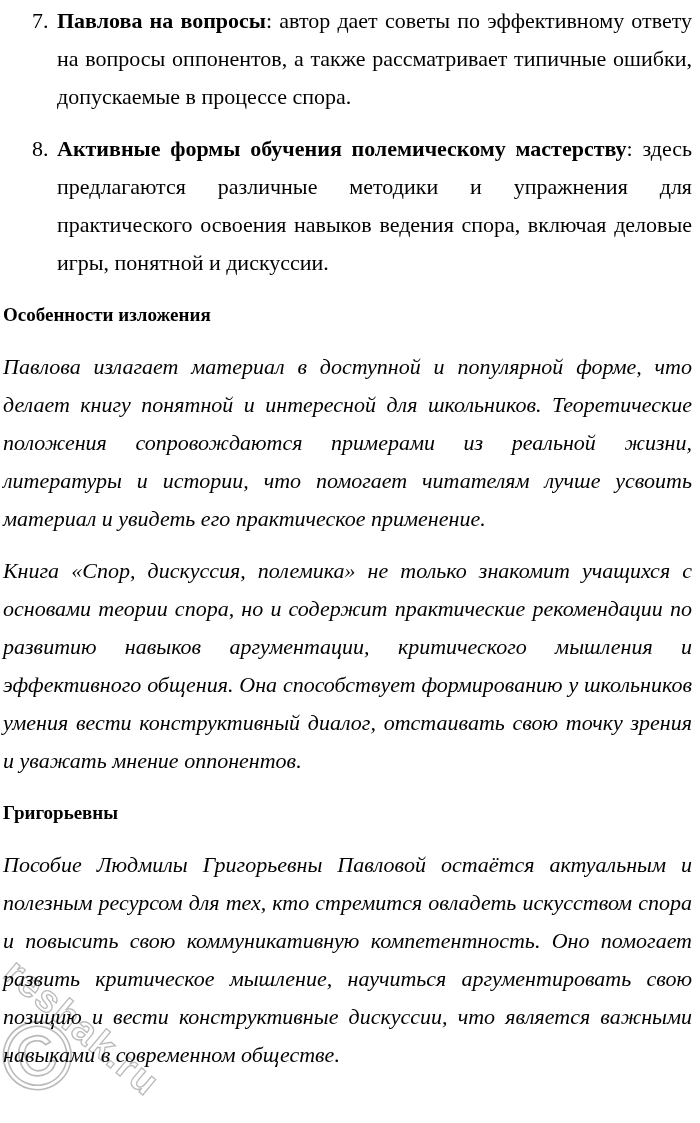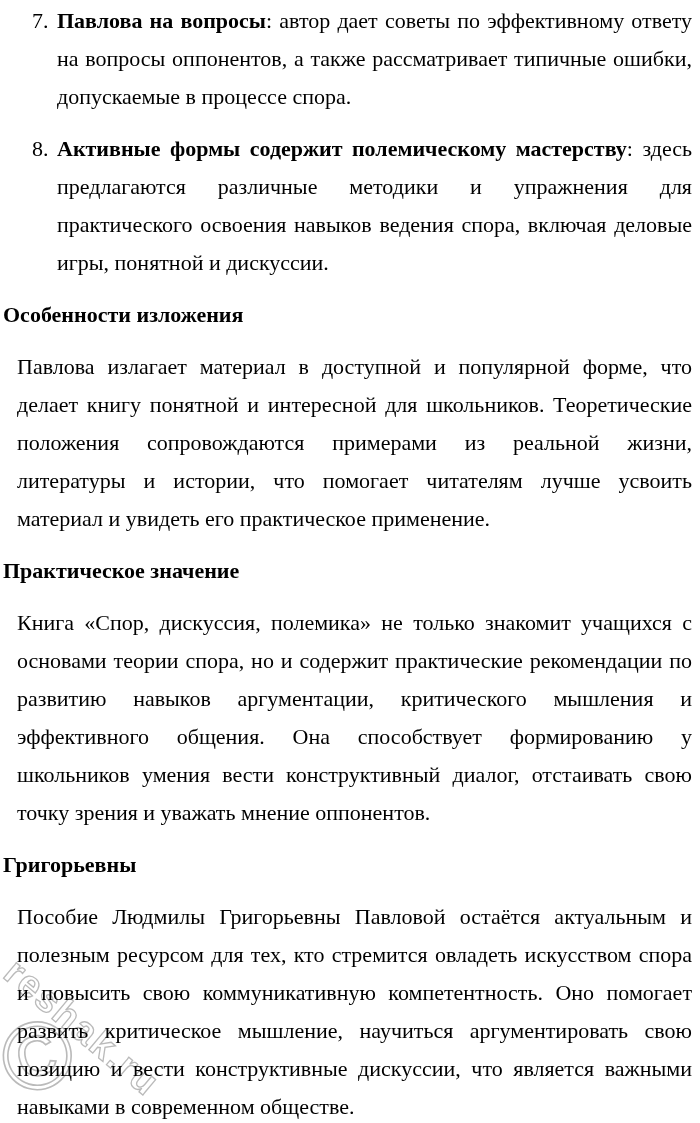--- a/index.html
+++ b/index.html
@@ -34,30 +34,31 @@
   .itext {
     flex: 1 1 auto;
     text-align: justify;
     text-align-last: left;
     hyphens: none;
   }
   .lead {
     font-weight: bold;
   }
   h2.heading {
-    font-size: 22px;
+    font-size: 19px;
     line-height: 38px;
     font-weight: bold;
     margin: 0 0 14px 0;
   }
   p.para {
-    margin: 0 0 14px 14px;
+    margin: 0 0 14px 0;
     text-align: justify;
     text-align-last: left;
     hyphens: none;
+    font-style: italic;
   }
   
   .watermark {
     position: absolute;
     z-index: 0;
     inset: 0;
     pointer-events: none;
     opacity: 0.9;
   }
   .wm-text {
@@ -96,25 +97,24 @@
 
 <div class="page">
 
   <div class="list-item">
     <span class="num">7.</span>
     <div class="itext"><span class="lead">Павлова на вопросы</span><span>: автор дает советы по эффективному ответу на вопросы оппонентов, а также рассматривает типичные ошибки, допускаемые в процессе спора.</span></div>
   </div>
 
   <div class="list-item">
     <span class="num">8.</span>
-    <div class="itext"><span class="lead">Активные формы содержит полемическому мастерству</span><span>: здесь предлагаются различные методики и упражнения для практического освоения навыков ведения спора, включая деловые игры, понятной и дискуссии.</span></div>
+    <div class="itext"><span class="lead">Активные формы обучения полемическому мастерству</span><span>: здесь предлагаются различные методики и упражнения для практического освоения навыков ведения спора, включая деловые игры, понятной и дискуссии.</span></div>
   </div>
 
   <h2 class="heading">Особенности изложения</h2>
   <p class="para">Павлова излагает материал в доступной и популярной форме, что делает книгу понятной и интересной для школьников. Теоретические положения сопровождаются примерами из реальной жизни, литературы и истории, что помогает читателям лучше усвоить материал и увидеть его практическое применение.</p>
 
-  <h2 class="heading">Практическое значение</h2>
   <p class="para">Книга «Спор, дискуссия, полемика» не только знакомит учащихся с основами теории спора, но и содержит практические рекомендации по развитию навыков аргументации, критического мышления и эффективного общения. Она способствует формированию у школьников умения вести конструктивный диалог, отстаивать свою точку зрения и уважать мнение оппонентов.</p>
 
   <h2 class="heading">Григорьевны</h2>
   <p class="para">Пособие Людмилы Григорьевны Павловой остаётся актуальным и полезным ресурсом для тех, кто стремится овладеть искусством спора и повысить свою коммуникативную компетентность. Оно помогает развить критическое мышление, научиться аргументировать свою позицию и вести конструктивные дискуссии, что является важными навыками в современном обществе.</p>
 
 </div>
 
 </body></html>

